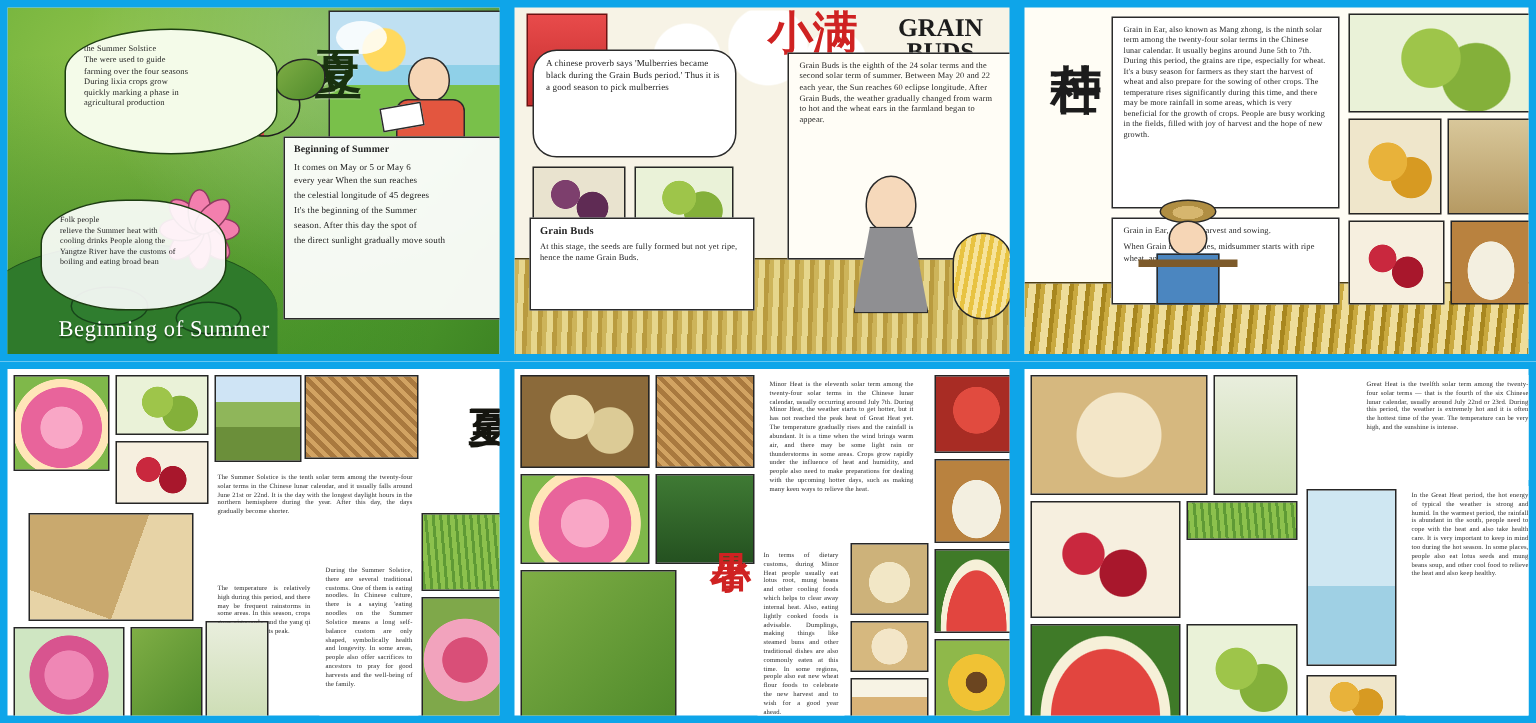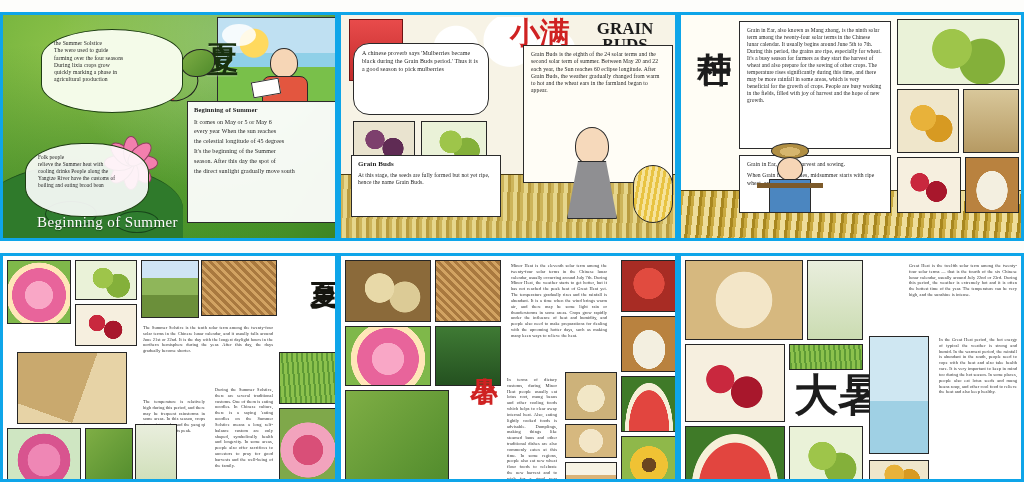--- a/index.html
+++ b/index.html
@@ -14,22 +14,21 @@
     position: relative;
     width: 1024px; height: 482px;
     display: grid;
     grid-template-columns: 338px 340px 346px;
     grid-template-rows: 241px 241px;
     background: #fdfdfb;
   }
   .panel {
     position: relative;
     overflow: hidden;
-    border: 3px solid #0ea5e9;
-    margin-top: 12px;
+    border: 5px solid #0ea5e9;
   }
   .txtbox {
     position: absolute;
     font-family: "Liberation Serif", serif;
     color: #1b1b1b;
     line-height: 1.18;
     letter-spacing: .1px;
     overflow: hidden;
   }
   .lined {
@@ -357,21 +356,20 @@
   </div>
 
   <div class="panel" id="p6">
     <div class="pic tea" style="left:4px;top:4px;width:118px;height:80px;"></div>
     <div class="pic branch" style="left:126px;top:4px;width:56px;height:80px;"></div>
 
     <div class="txtbox" style="left:224px; top:4px; width:116px; height:70px; background:#fff; padding:3px 4px;">
       <div class="tinytext">Great Heat is the twelfth solar term among the twenty-four solar terms — that is the fourth of the six Chinese lunar calendar, usually around July 22nd or 23rd. During this period, the weather is extremely hot and it is often the hottest time of the year. The temperature can be very high, and the sunshine is intense.</div>
     </div>
 
-    <div class="cnchar darkchar" style="left:112px; top:118px; width:90px; font-size:44px;">大暑</div>
 
     <div class="pic duck" style="left:188px;top:80px;width:60px;height:118px;"></div>
     <div class="pic cherries" style="left:4px;top:88px;width:100px;height:78px;"></div>
     <div class="pic watermelonpic" style="left:4px;top:170px;width:100px;height:66px;"></div>
     <div class="pic greenplum" style="left:108px;top:170px;width:74px;height:66px;"></div>
     <div class="pic grass" style="left:108px;top:88px;width:74px;height:26px;"></div>
 
     <div class="txtbox" style="left:254px; top:78px; width:86px; height:158px; background:#fff; padding:3px 4px;">
       <div class="tinytext">In the Great Heat period, the hot energy of typical the weather is strong and humid. In the warmest period, the rainfall is abundant in the south, people need to cope with the heat and also take health care. It is very important to keep in mind too during the hot season. In some places, people also eat lotus seeds and mung beans soup, and other cool food to relieve the heat and also keep healthy.</div>
     </div>

